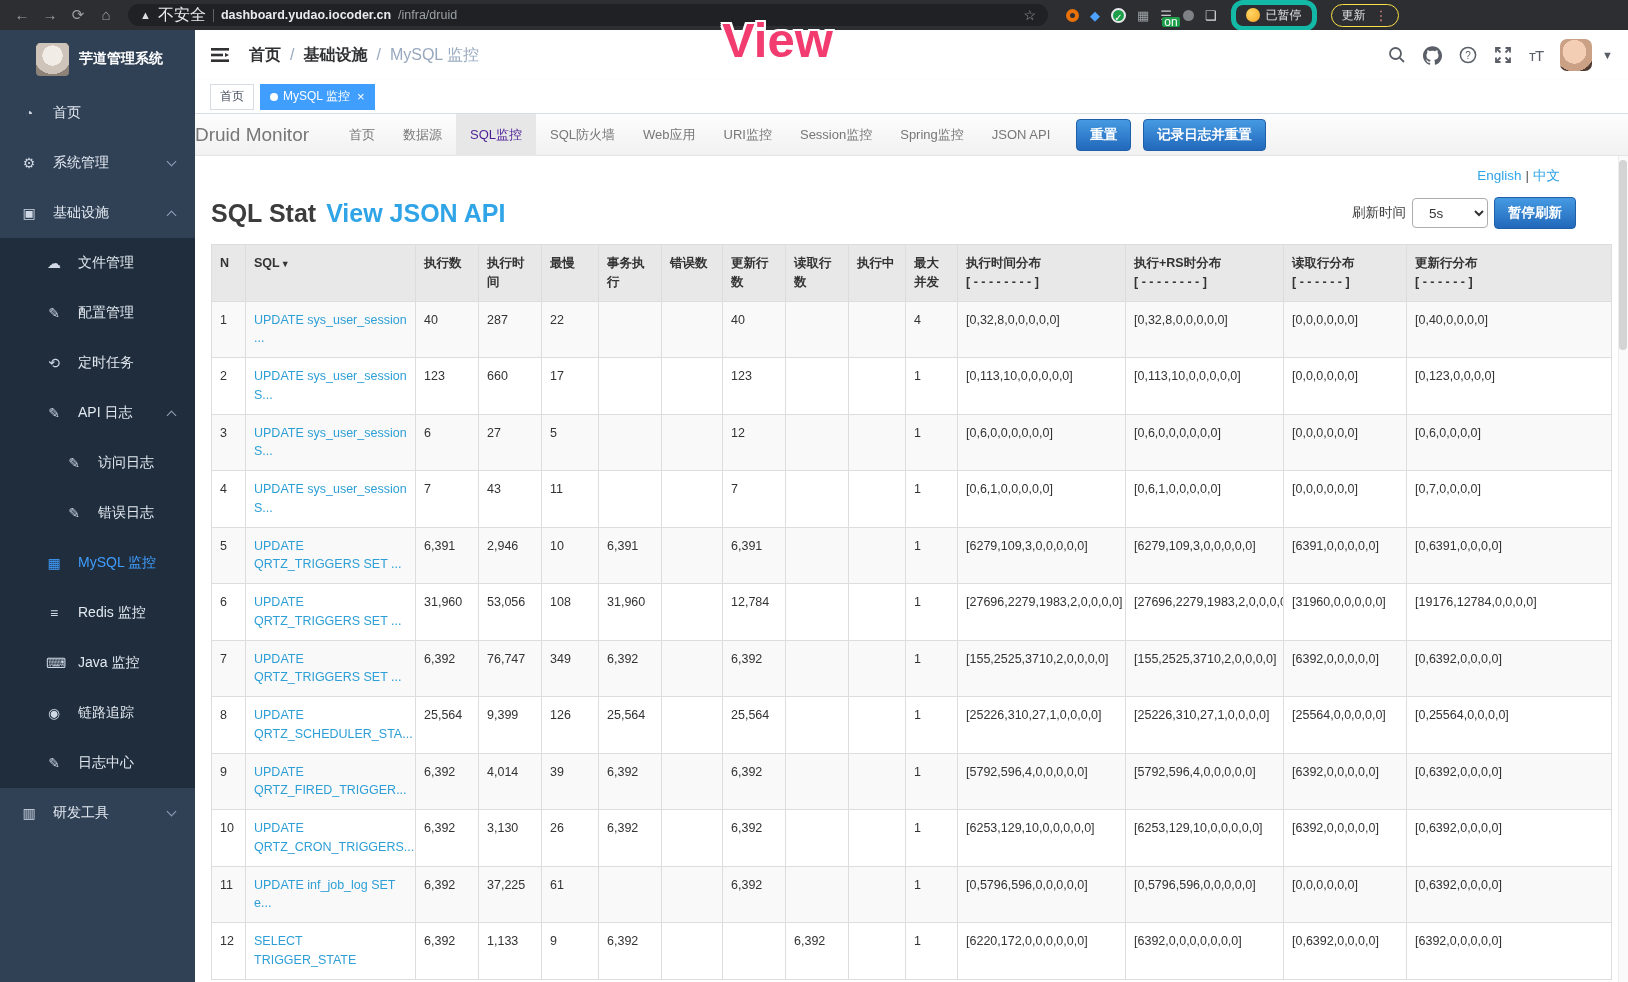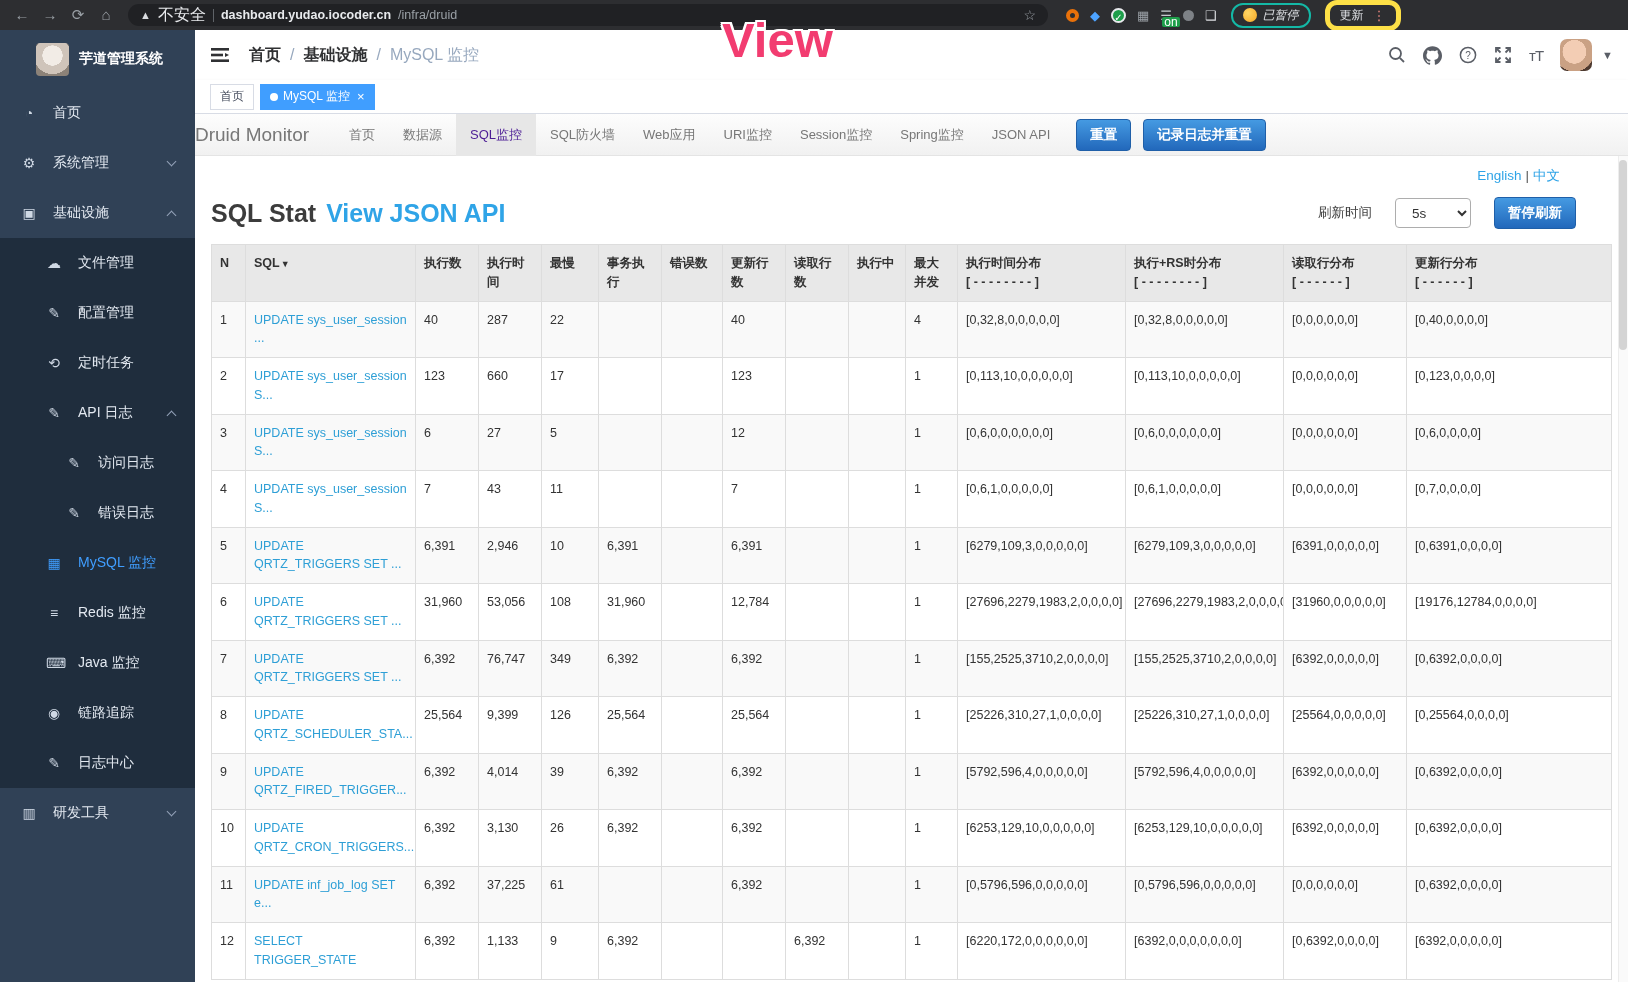--- a/index.html
+++ b/index.html
@@ -21,23 +21,23 @@
   .ext-tray { display:flex; align-items:center; gap:11px; margin-left:14px; }
   .ext-donut { width:13px; height:13px; border:4px solid #e8710a; border-radius:50%; }
   .ext-gem { color:#4da3ff; font-size:13px; }
   .ext-check { width:15px; height:15px; border-radius:50%; background:#1e9e4a; color:#fff; font-size:10px; line-height:15px; text-align:center; border:2px solid #e8eaed; }
   .ext-squares { color:#9aa0a6; font-size:13px; }
   .ext-list { position:relative; color:#c5c9cd; font-size:13px; }
   .on-badge { position:absolute; left:2px; top:9px; background:#1e9e4a; color:#fff; font-size:12px; padding:0 2px; border-radius:2px; line-height:10px; }
   .ext-blob { width:11px; height:11px; border-radius:50%; background:#7e8287; }
   .ext-puzzle { color:#dadce0; font-size:13px; }
   .pill { display:flex; align-items:center; gap:6px; border-radius:12px; padding:2px 10px; font-size:12px; color:#dfe1e5; margin-left:10px; }
-  .pill-paused { border:2px solid #14b8a6;font-style:italic; }
+  .pill-paused { border:5px solid #14b8a6; }
   .face-dot { width:14px; height:14px; border-radius:50%; background:radial-gradient(circle at 35% 35%, #ffd665, #f5a623); }
-  .pill-update { border:5px solid #fde047; gap:9px; }
+  .pill-update { border:1px solid #fde047; gap:9px; }
   .kebab { color:#f28b82; font-size:13px; }
 
   
   .app { display:flex; height:952px; }
   .sidebar { width:195px; flex:0 0 195px; background:#304156; color:#c8d3e0; overflow:hidden; }
   .logo-row { height:58px; display:flex; align-items:center; gap:10px; padding-left:36px; }
   .logo-img { width:33px; height:33px; border-radius:4px; background:radial-gradient(circle at 50% 38%, #f2ece6 0 38%, #cfc4ba 39% 70%, #8c8278 71%); }
   .logo-title { color:#fff; font-weight:bold; font-size:14px; }
   .menu-item { height:50px; display:flex; align-items:center; font-size:14px; color:#e2e8f0; padding-left:21px; cursor:pointer; }
   .menu-item.sub { background:#1f2d3d; }
@@ -78,21 +78,21 @@
   .dnav-item { font-size:13px; color:#777; padding:0 14px; height:42px; line-height:42px; text-decoration:none; cursor:pointer; }
   .dnav-item.active { background:#e7e7e7; color:#4c1d95; }
   .btn-blue { background:linear-gradient(#459ae2,#2268bb); border:1px solid #1f5fa8; color:#fff; border-radius:4px; font-size:13.5px; font-weight:bold; padding:6px 13px; margin-left:12px; cursor:pointer; font-family:"Liberation Sans",sans-serif; }
   .druid-body { padding:0 16px; }
   .lang-row { text-align:right; padding-right:52px; margin-top:11px; font-size:13.5px; }
   .lang-link { color:#2fa4e7; text-decoration:none; cursor:pointer; }
   .lang-sep { color:#555; margin:0 4px; }
   .heading-row { display:flex; align-items:center; margin-top:12px; padding-right:36px; }
   .page-title { font-size:25px; font-weight:bold; color:#3c3c3c; }
   .json-link { font-size:25px; font-weight:bold; color:#2fa4e7; margin-left:10px; text-decoration:none; cursor:pointer; }
-  .refresh-box { margin-left:auto; display:flex; align-items:center; gap:23px; font-size:13.5px; color:#444; }
+  .refresh-box { margin-left:auto; display:flex; align-items:center; gap:6px; font-size:13.5px; color:#444; }
   .refresh-select { width:76px; height:30px; border:1px solid #adadad; border-radius:4px; background:#fff; font-size:13.5px; padding-left:12px; color:#333; font-family:"Liberation Sans",sans-serif; }
 
   
   table.stat { width:100%; border-collapse:collapse; margin-top:15px; table-layout:fixed; font-size:12.5px; color:#333; }
   .stat th, .stat td { border:1px solid #ddd; padding:9px 8px; text-align:left; vertical-align:top; line-height:1.5; overflow:hidden; }
   .stat thead th { background:#e8e8e8; font-weight:bold; cursor:pointer; }
   .stat tbody tr:nth-child(odd) { background:#f9f9f9; }
   .dist-sub { font-weight:bold; }
   .sort { font-size:9px; margin-left:1px; }
   .sql-link { color:#2e9fd6; text-decoration:none; cursor:pointer; }

